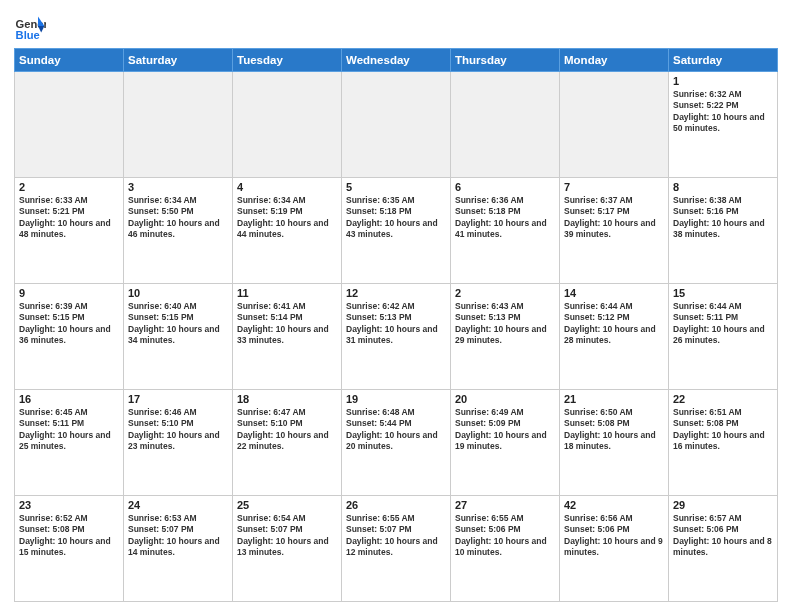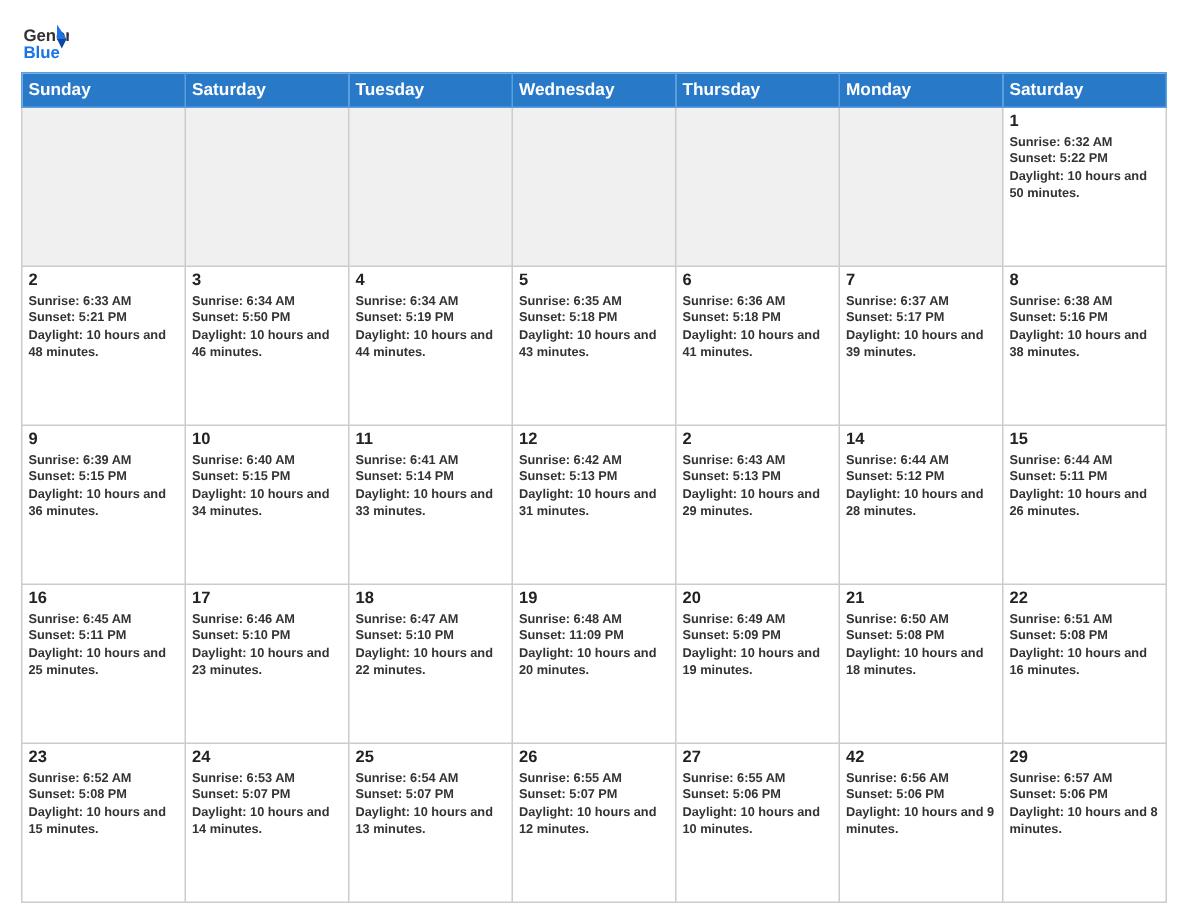--- a/index.html
+++ b/index.html
@@ -258,21 +258,21 @@
           <td>
             <span class="day-num">18</span>
             <div class="day-info">Sunrise: 6:47 AM
 Sunset: 5:10 PM
 Daylight: 10 hours
 and 22 minutes.</div>
           </td>
           <td>
             <span class="day-num">19</span>
             <div class="day-info">Sunrise: 6:48 AM
-Sunset: 11:09 PM
+Sunset: 5:44 PM
 Daylight: 10 hours
 and 20 minutes.</div>
           </td>
           <td>
             <span class="day-num">20</span>
             <div class="day-info">Sunrise: 6:49 AM
 Sunset: 5:09 PM
 Daylight: 10 hours
 and 19 minutes.</div>
           </td>

